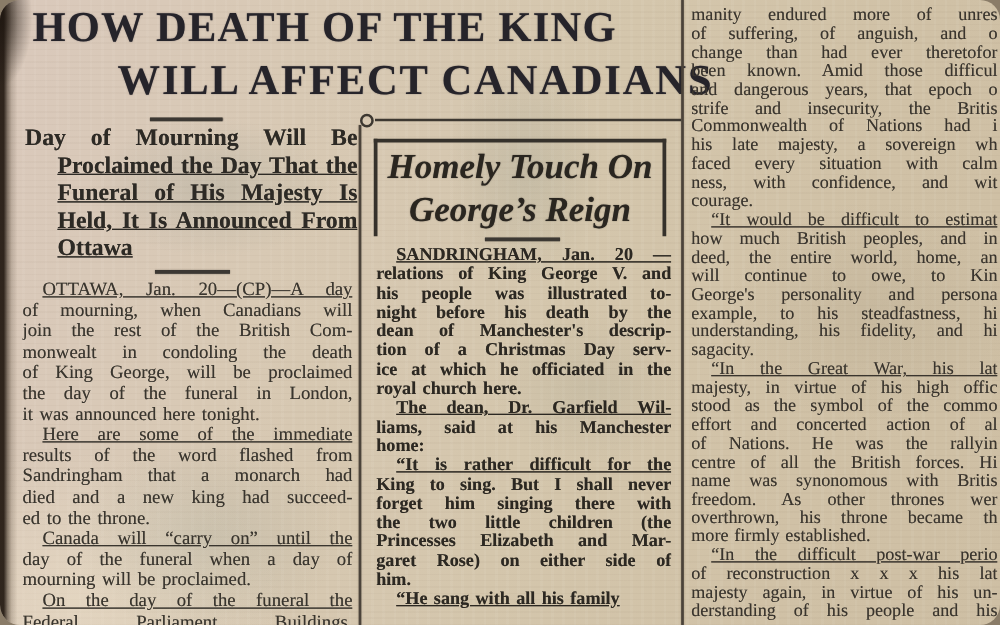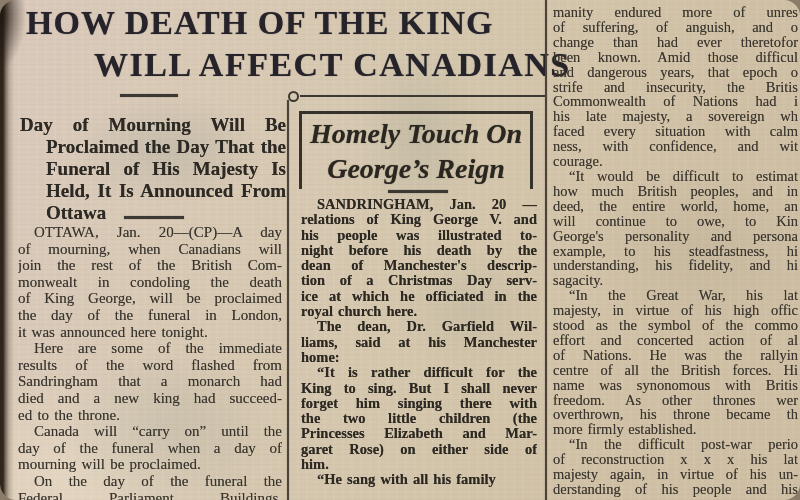--- a/index.html
+++ b/index.html
@@ -25,21 +25,21 @@
     background:radial-gradient(ellipse at 0 20%, rgba(30,22,16,0.85), transparent 70%);}
   .headline{position:absolute;left:22px;top:2px;width:540px;margin:0;
     font-size:34px;font-weight:bold;line-height:42px;color:#26242a;
     letter-spacing:1px;text-shadow:0 0 1px rgba(35,30,40,0.55);}
   .headline .hl1{display:block;padding-left:4px;white-space:nowrap;}
   .headline .hl2{display:block;padding-left:72px;white-space:nowrap;letter-spacing:1.5px;}
   .dash{position:absolute;height:3px;background:#3c3833;box-shadow:0 0 1px rgba(50,45,40,0.8);}
   .dash-1{left:120px;top:94px;width:58px;}
   .dash-2{left:124px;top:216px;width:60px;}
   .dash-3{left:388px;top:190px;width:60px;height:3px;}
-  .subhead{position:absolute;left:20px;top:114px;width:266px;
+  .subhead{position:absolute;left:20px;top:100px;width:266px;
     font-weight:bold;font-size:19px;line-height:22px;color:#2d2a25;
     text-shadow:0 0 0.5px rgba(45,42,37,0.7);}
   .left-body{position:absolute;left:18px;top:224px;width:264px;
     font-size:15px;line-height:16.6px;color:#39352e;word-spacing:1.5px;
     text-shadow:0 0 0.5px rgba(57,53,46,0.55);}
   .vrule{position:absolute;background:#4b433a;box-shadow:0 0 1px rgba(60,50,40,0.7);}
   .vrule-1{left:287px;top:100px;width:2px;height:400px;}
   .vrule-2{left:545px;top:0;width:2px;height:500px;}
   .toprule{position:absolute;left:300px;top:95px;width:245px;height:2px;background:#3d3831;}
   .ring{position:absolute;left:-12px;top:-4px;width:7px;height:7px;border:2px solid #3d3831;
@@ -51,21 +51,21 @@
     text-align:center;color:#2a2620;white-space:nowrap;
     text-shadow:0 0 1px rgba(40,35,30,0.6);}
   .mid-body{position:absolute;left:301px;top:197px;width:236px;
     font-size:14.5px;font-weight:bold;line-height:15.3px;color:#2c2822;
     word-spacing:1.5px;text-shadow:0 0 0.5px rgba(44,40,34,0.6);}
   .right-body{position:absolute;left:553px;top:5px;width:245px;
     font-size:14.5px;line-height:14.9px;color:#3a352e;word-spacing:1px;
     text-shadow:0 0 0.5px rgba(58,53,46,0.55);}
   .ln{text-align:justify;text-align-last:justify;white-space:nowrap;overflow:hidden;}
   .ln.end{text-align-last:left;}
-  .ln.ind{text-indent:16px;}
+  .ln.ind{text-indent:16px;text-decoration:underline;}
   .subhead .ln.ind{text-indent:26px;}
 </style>
 </head>
 <body>
 
 <div class="paper">
   <div class="edge-left"></div>
   <div class="corner-tl"></div>
 
   <h1 class="headline">

